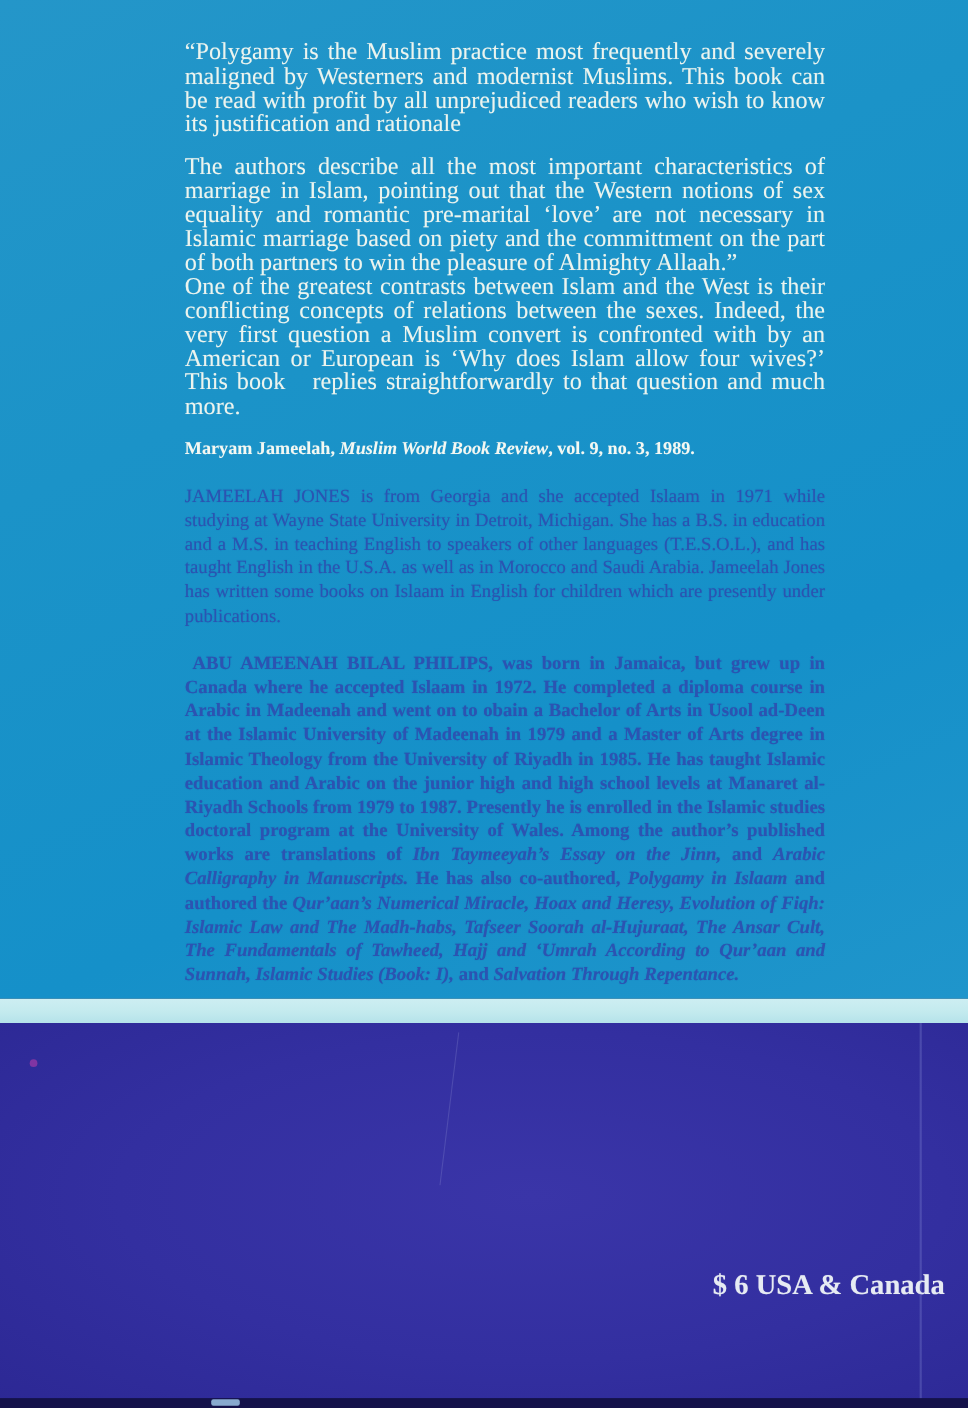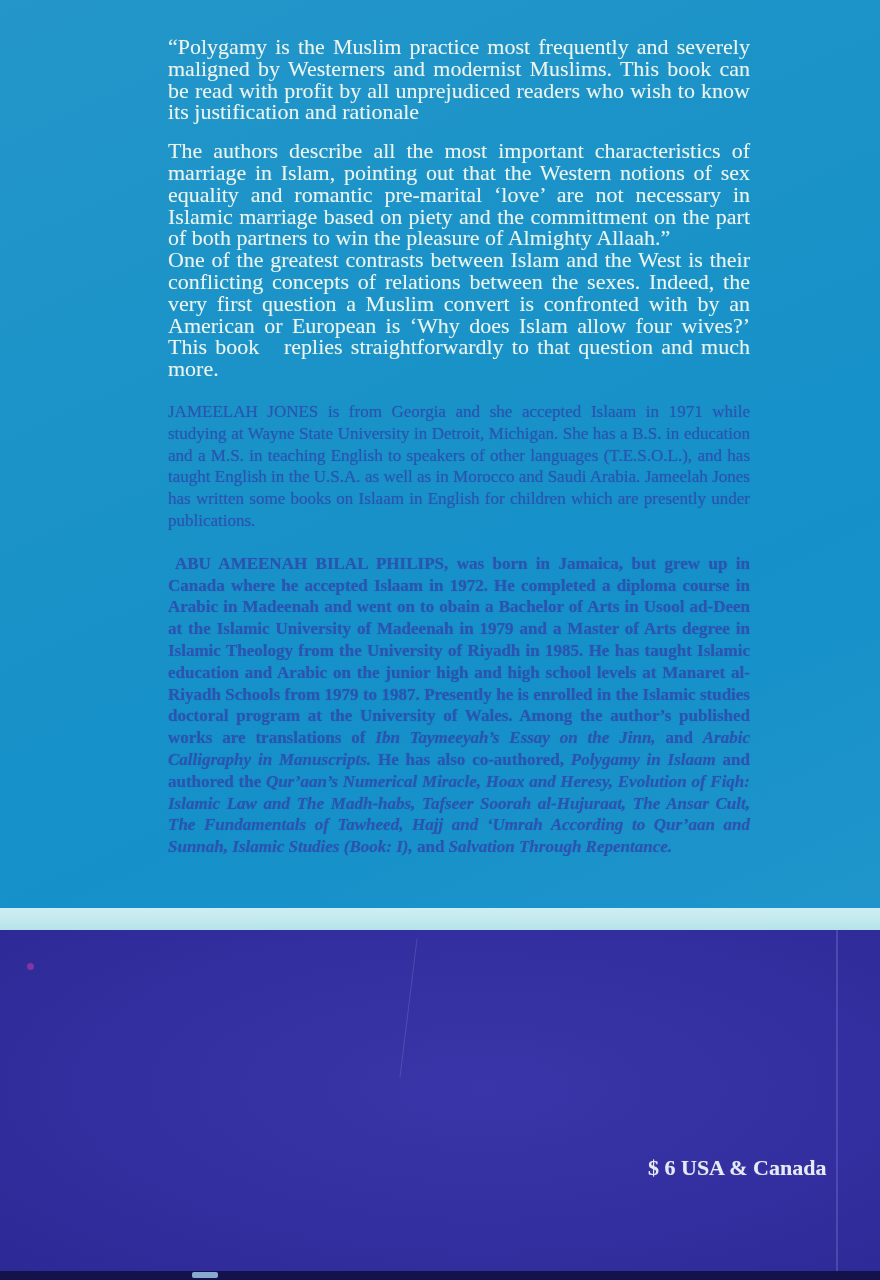--- a/index.html
+++ b/index.html
@@ -39,41 +39,42 @@
     position:absolute;left:0;top:908px;width:880px;height:22px;
     background:linear-gradient(180deg,#cdeef2 0%,#c3eaee 55%,#b5e2ea 100%);
   }
   
   .panel-bottom{
     position:absolute;left:0;top:930px;width:880px;height:350px;
     background:radial-gradient(ellipse at 55% 45%,#3a35a8 0%,#332fa0 55%,#2c2894 100%);
   }
   .price-block{
     position:absolute;left:648px;top:1149px;
-    color:#e6ebf3;font-weight:700;font-size:22px;line-height:38px;
+    color:#e6ebf3;font-weight:700;font-size:26px;line-height:38px;
     text-shadow:0 0 1px rgba(255,255,255,.3);
     white-space:nowrap;
   }
   
   .crease{position:absolute;left:836px;top:930px;width:2px;height:350px;background:rgba(170,178,235,.22);}
   .scratch{position:absolute;left:408px;top:938px;width:1px;height:140px;background:rgba(205,212,245,.16);transform:rotate(7deg);}
   .print-dot{position:absolute;left:27px;top:963px;width:7px;height:7px;border-radius:50%;background:rgba(195,62,172,.55);}
   .edge-strip{position:absolute;left:0;top:1271px;width:880px;height:9px;background:#14124a;}
   .edge-speck{position:absolute;left:192px;top:1272px;width:26px;height:6px;border-radius:2px;background:#9cc6e6;opacity:.85;}
 </style>
 </head>
 <body>
 
 <div class="page">
 
   <section class="panel-top">
     <div class="text-col">
       <p class="quote">“Polygamy is the Muslim practice most frequently and severely maligned by Westerners and modernist Muslims. This book can be read with profit by all unprejudiced readers who wish to know its justification and rationale</p>
       <p class="quote" style="margin-bottom:0">The authors describe all the most important characteristics of marriage in Islam, pointing out that the Western notions of sex equality and romantic pre-marital ‘love’ are not necessary in Islamic marriage based on piety and the committment on the part of both partners to win the pleasure of Almighty Allaah.”</p>
       <p class="quote">One of the greatest contrasts between Islam and the West is their conflicting concepts of relations between the sexes. Indeed, the very first question a Muslim convert is confronted with by an American or European is ‘Why does Islam allow four wives?’ This book &nbsp;&nbsp;replies straightforwardly to that question and much more.</p>
+      <p class="attribution"><span class="bd">Maryam Jameelah, </span><span class="it bd">Muslim World Book Review</span><span class="bd">, vol. 9, no. 3, 1989.</span></p>
       <p class="bio">JAMEELAH JONES is from Georgia and she accepted Islaam in 1971 while studying at Wayne State University in Detroit, Michigan. She has a B.S. in education and a M.S. in teaching English to speakers of other languages (T.E.S.O.L.), and has taught English in the U.S.A. as well as in Morocco and Saudi Arabia. Jameelah Jones has written some books on Islaam in English for children which are presently under publications.</p>
       <p class="bio indent"><span>ABU AMEENAH BILAL PHILIPS, was born in Jamaica, but grew up in Canada where he accepted Islaam in 1972. He completed a diploma course in Arabic in Madeenah and went on to obain a Bachelor of Arts in Usool ad-Deen at the Islamic University of Madeenah in 1979 and a Master of Arts degree in Islamic Theology from the University of Riyadh in 1985. He has taught Islamic education and Arabic on the junior high and high school levels at Manaret al-Riyadh Schools from 1979 to 1987. Presently he is enrolled in the Islamic studies doctoral program at the University of Wales. Among the author’s published works are translations of </span><span class="it">Ibn Taymeeyah’s Essay on the Jinn,</span><span> and </span><span class="it">Arabic Calligraphy in Manuscripts.</span><span> He has also co-authored, </span><span class="it">Polygamy in Islaam</span><span> and authored the </span><span class="it">Qur’aan’s Numerical Miracle, Hoax and Heresy, Evolution of Fiqh: Islamic Law and The Madh-habs, Tafseer Soorah al-Hujuraat, The Ansar Cult, The Fundamentals of Tawheed, Hajj and ‘Umrah According to Qur’aan and Sunnah, Islamic Studies (Book: I),</span><span> and </span><span class="it">Salvation Through Repentance.</span></p>
     </div>
   </section>
 
   <div class="band"></div>
 
   <section class="panel-bottom">
   </section>
 

